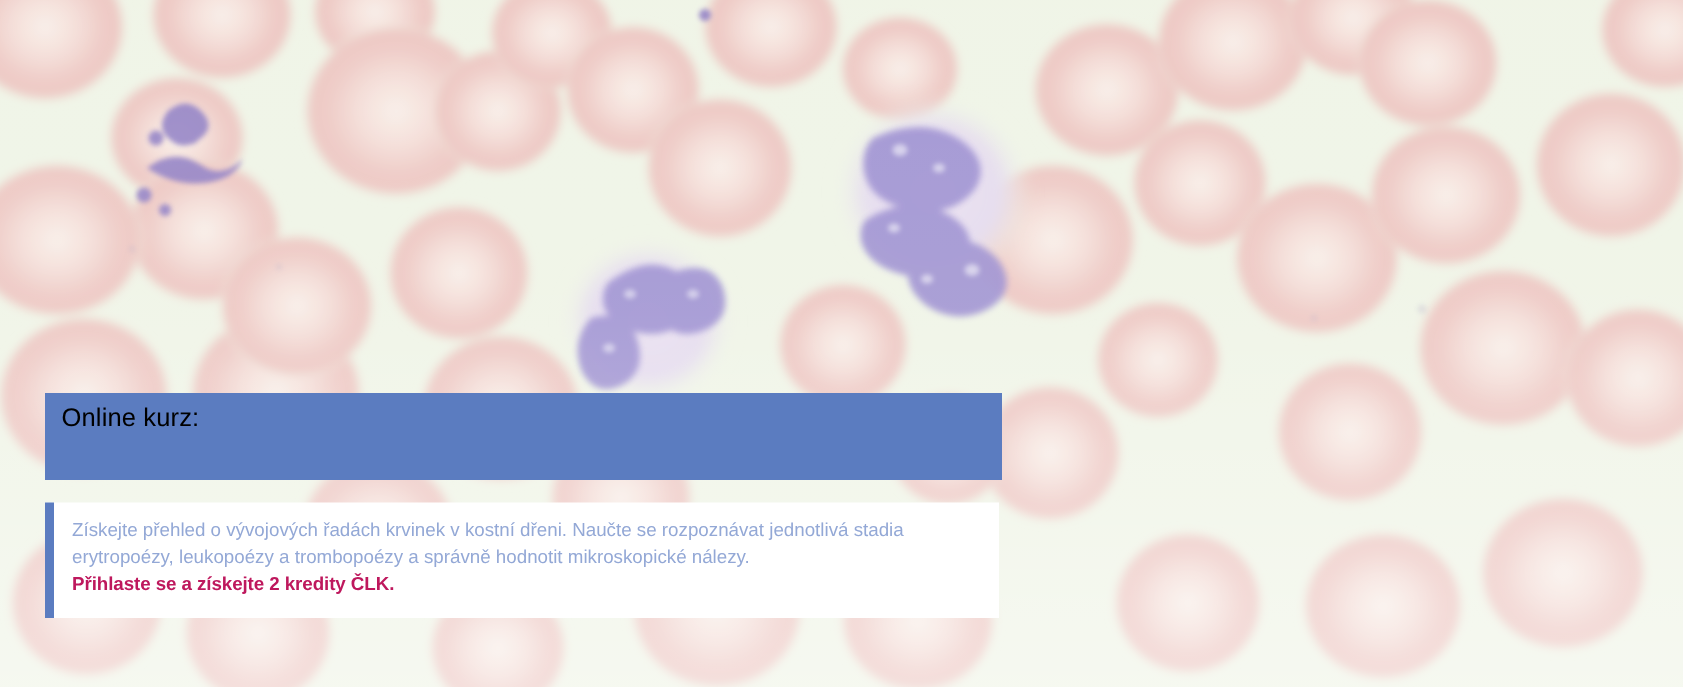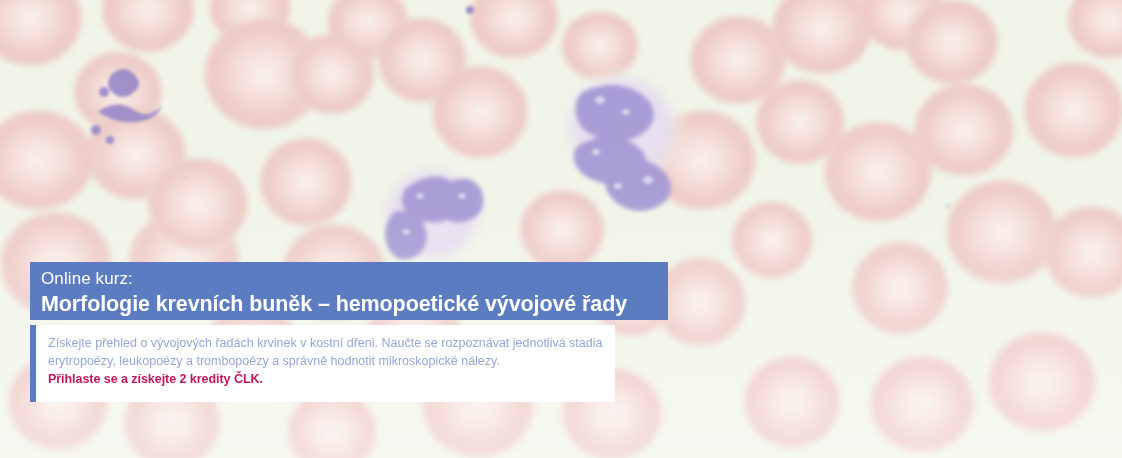--- a/index.html
+++ b/index.html
@@ -39,21 +39,21 @@
   
   .title-bar {
     position: absolute;
     left: 30px;
     top: 262px;
     width: 638px;
     height: 58px;
     background: #5b7cc0;
     box-sizing: border-box;
     padding: 5px 0 0 11px;
-    color: #ffffff;
+    color: #000000;
   }
   .title-line1 {
     display: block;
     font-size: 17px;
     line-height: 23px;
     letter-spacing: 0.1px;
     white-space: nowrap;
   }
   .title-line2 {
     display: block;
@@ -61,22 +61,22 @@
     font-weight: bold;
     line-height: 29px;
     letter-spacing: -0.1px;
     white-space: nowrap;
   }
 
   
   .desc-box {
     position: absolute;
     left: 30px;
-    top: 325px;
-    width: 585px;
+    top: 335px;
+    width: 636px;
     height: 77px;
     background: #ffffff;
     box-sizing: border-box;
     display: flex;
     align-items: stretch;
   }
   .desc-accent {
     flex: 0 0 6px;
     background: #5b7cc0;
   }
@@ -227,21 +227,20 @@
       <circle cx="876" cy="212" r="2"></circle>
       <circle cx="948" cy="206" r="3"></circle>
       <circle cx="186" cy="178" r="2"></circle>
     </g>
   </svg>
 
   <div id="wash"></div>
 
   <div class="title-bar">
     <span class="title-line1">Online kurz:</span>
-    <span class="title-line2">Morfologie krevních buněk – hemopoetické vývojové řady</span>
   </div>
 
   <div class="desc-box">
     <div class="desc-accent"></div>
     <div class="desc-text">
       <p>Získejte přehled o vývojových řadách krvinek v kostní dřeni. Naučte se rozpoznávat jednotlivá stadia erytropoézy, leukopoézy a trombopoézy a správně hodnotit mikroskopické nálezy.</p>
       <span class="desc-cta">Přihlaste se a získejte 2 kredity ČLK.</span>
     </div>
   </div>
 

